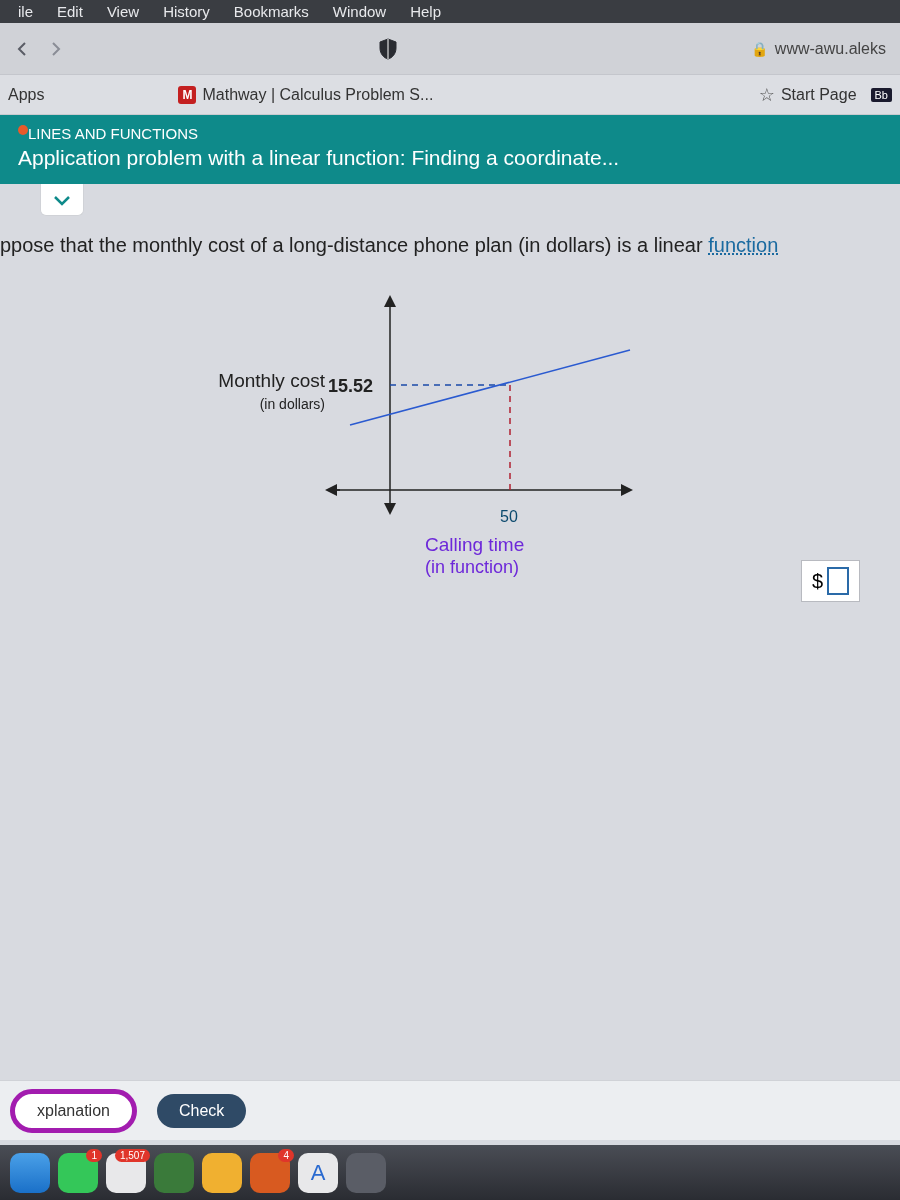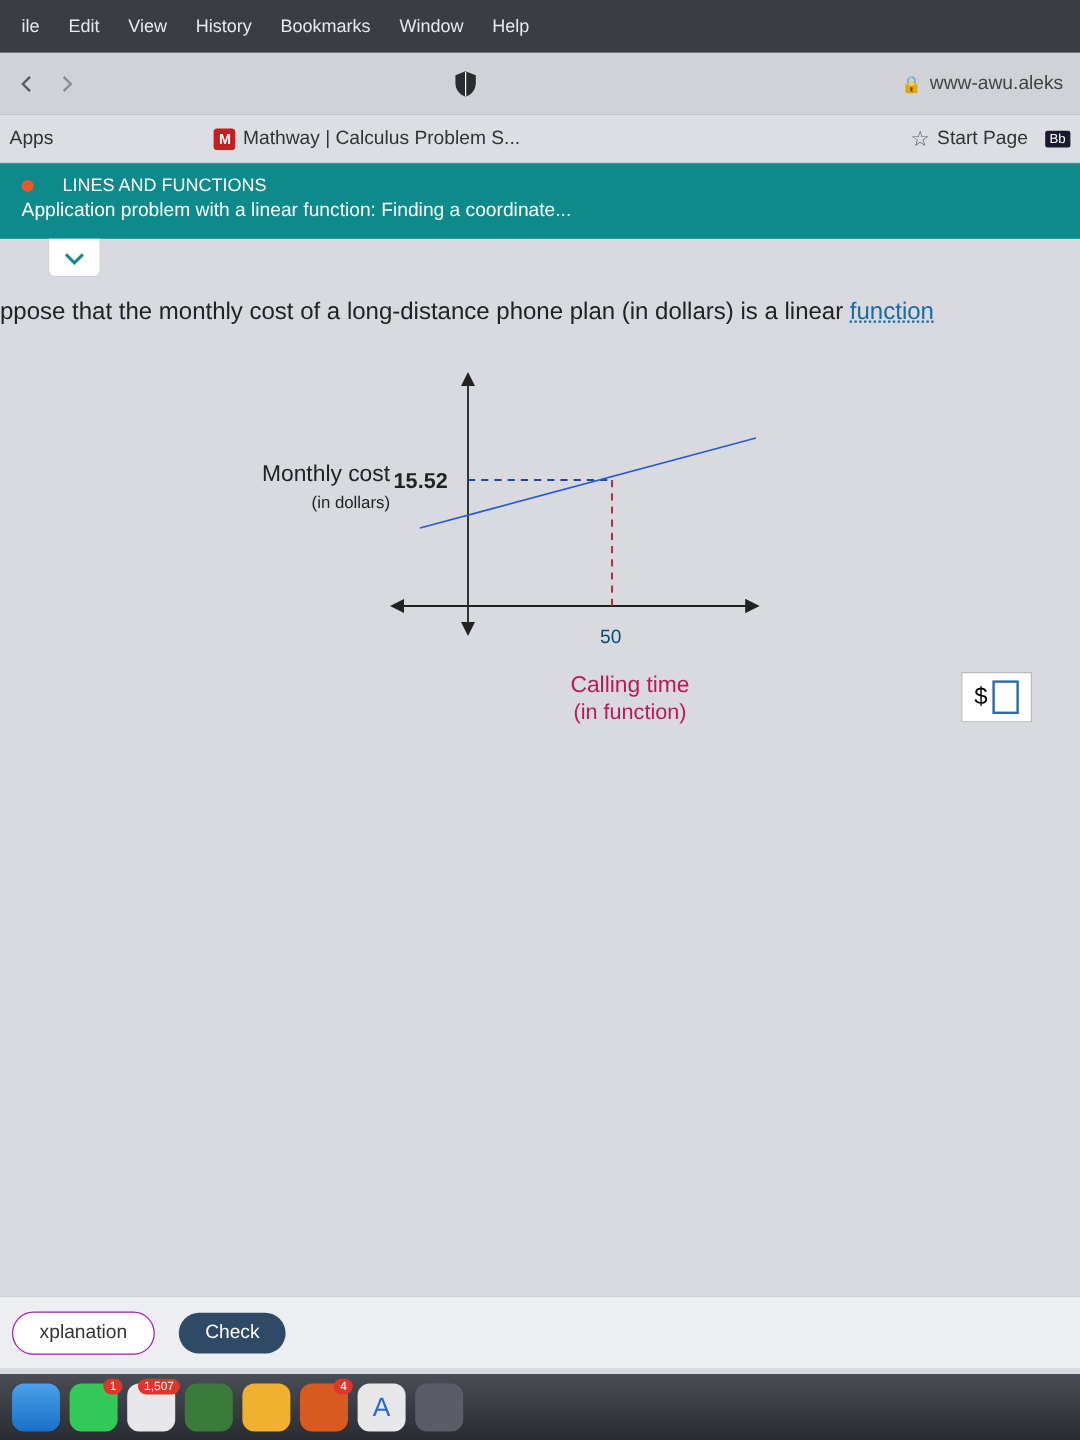--- a/index.html
+++ b/index.html
@@ -8,21 +8,21 @@
     background: #d8dae0;
     width: 900px;
     height: 1200px;
     overflow: hidden;
     position: relative;
   }
   
   .menubar {
     background: #3a3d42;
     color: #e8e9ec;
-    height: 44px;
+    height: 23px;
     display: flex;
     align-items: center;
     padding: 0 6px;
     font-size: 15px;
   }
   .menubar span { padding: 0 12px; cursor: default; }
   
   .browser-toolbar {
     background: #d0d2d7;
     height: 52px;
@@ -74,25 +74,25 @@
   .bm-star { color:#555; font-size:18px; }
   .bm-bb { background:#1a1a2e; color:#fff; padding:1px 4px; font-size:11px; border-radius:2px; }
   
   .aleks-header {
     background: #0e8a8a;
     color: #fff;
     padding: 10px 18px 14px;
   }
   .aleks-topic {
     font-size: 15px;
-    display:flex; align-items:center; gap:24px;
+    display:flex; gap:0;
     margin-bottom:4px;
   }
   .topic-dot { width:10px; height:10px; border-radius:50%; background:#e85a2a; display:inline-block; }
-  .aleks-title { font-size: 16px; font-weight:400; }
+  .aleks-title { font-size: 21px; font-weight:400; }
   
   .chevron-tab {
     width: 44px; height: 32px;
     background: #fff;
     border: 1px solid #d0d2d7;
     border-top: none;
     border-radius: 0 0 6px 6px;
     margin-left: 40px;
     display:flex; align-items:center; justify-content:center;
     color:#0e8a8a; font-size:18px;
@@ -119,22 +119,22 @@
     text-align:right; font-size:19px; color:#222;
   }
   .y-label .sub { font-size:14px; }
   .y-tick {
     position:absolute; left:120px; top:82px; font-size:18px; color:#222;
   }
   .x-tick {
     position:absolute; left:300px; top:218px; font-size:16px; color:#0c4a6e;
   }
   .x-label {
-    position:absolute; left:245px; top:256px; width:200px; text-align:center;
-    font-size:19px; color:#be185d;
+    position:absolute; left:245px; top:244px; width:200px; 
+    font-size:19px; color:#6d28d9;
   }
   .x-label .sub { font-size:18px; }
   
   .answer-box {
     position:absolute;
     right: 40px; top: 560px;
     border: 1px solid #b8bac0;
     background:#fff;
     padding: 6px 10px;
     display:flex; align-items:center; gap:4px;
@@ -157,21 +157,21 @@
     border-top: 1px solid #d0d2d7;
     background:#eceef1;
   }
   .btn {
     padding: 8px 22px;
     border-radius: 22px;
     font-size:16px;
     cursor:pointer;
   }
   .btn-outline {
-    background:#fff; border:1px solid #a21caf; color:#333;
+    background:#fff; border:5px solid #a21caf; color:#333;
   }
   .btn-primary {
     background:#2f4a66; border:none; color:#fff;
   }
   
   .dock {
     position:absolute; left:0; right:0; bottom:0; height:55px;
     background: linear-gradient(#4a4d55,#2a2c32);
     display:flex; align-items:center; gap:8px; padding:0 10px;
   }

